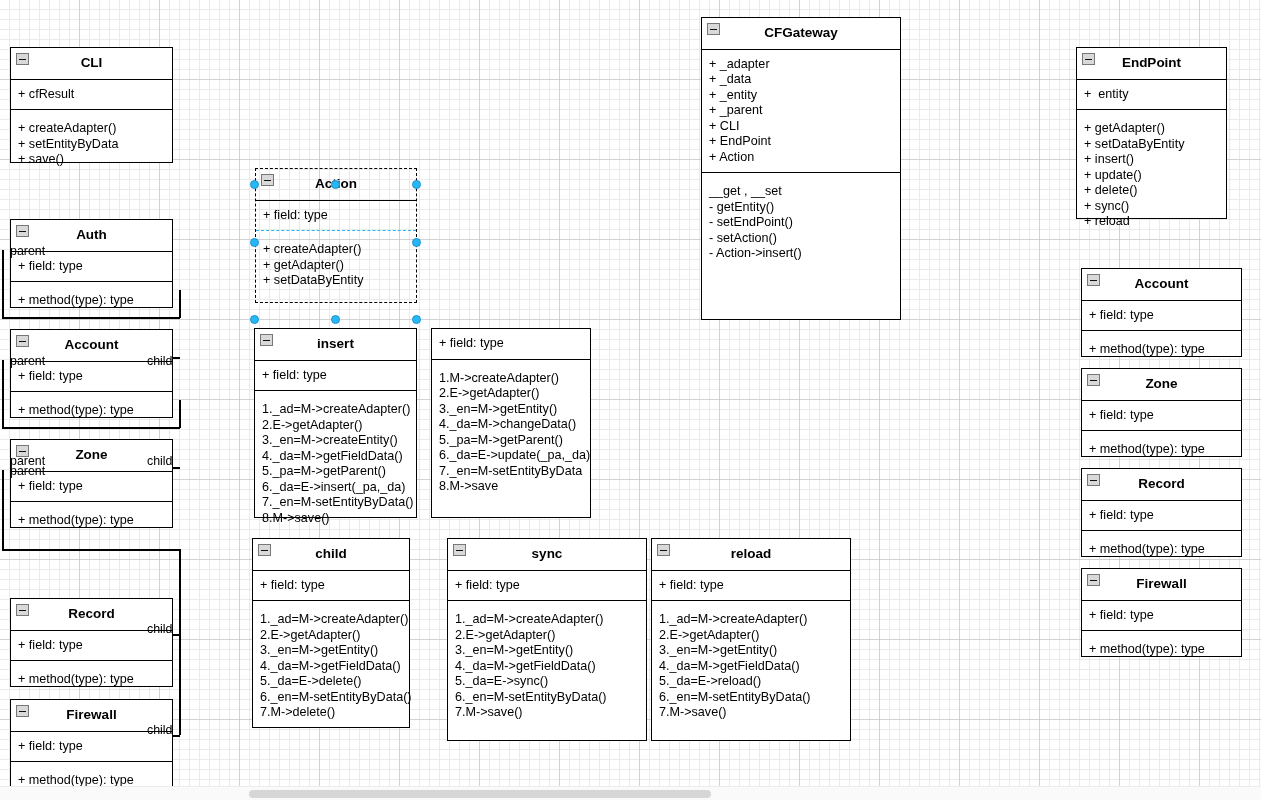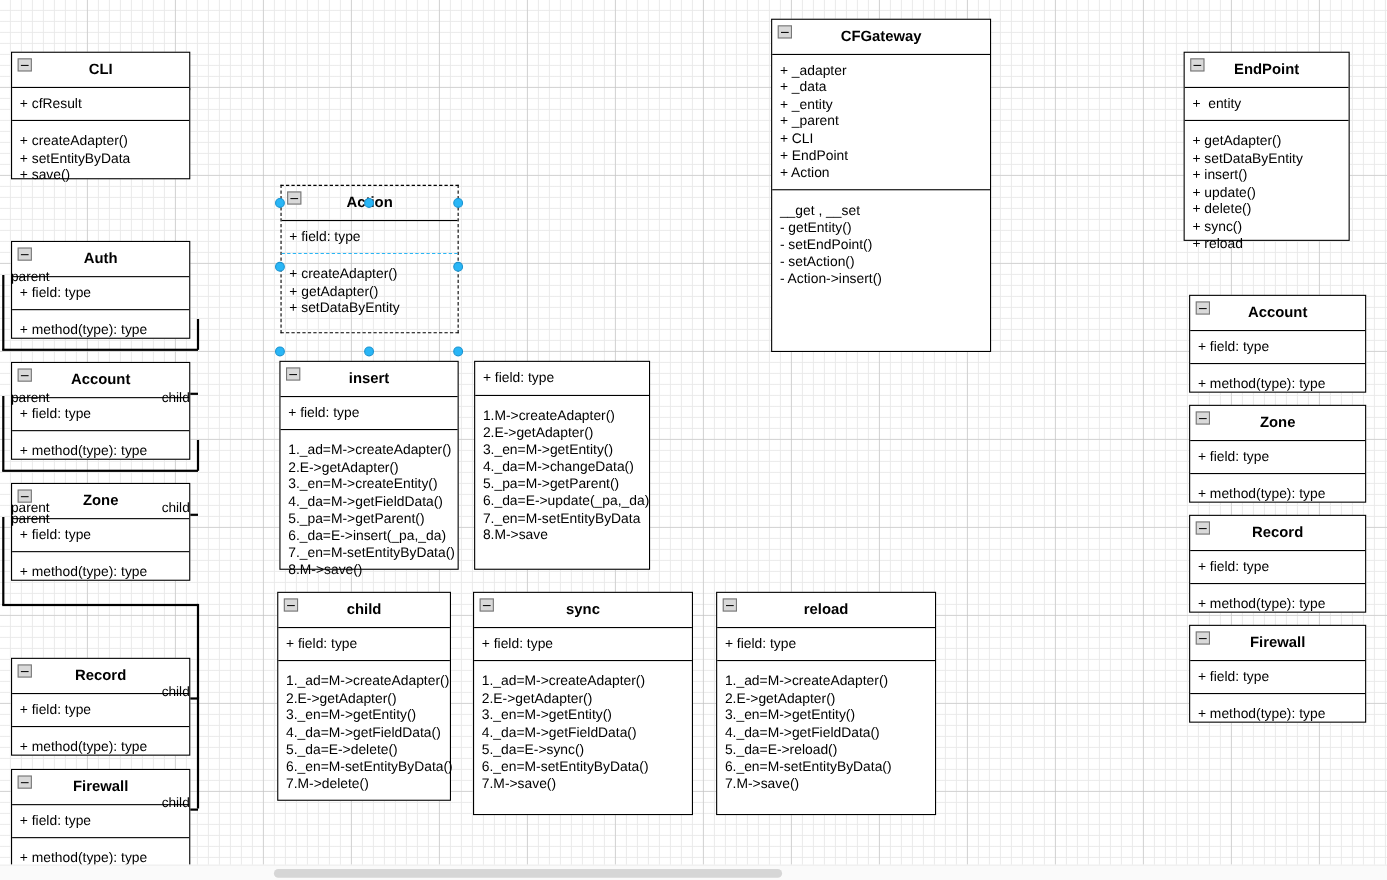--- a/index.html
+++ b/index.html
@@ -193,21 +193,21 @@
     </div>
     <div class="uml" style="left: 431px; top: 328px; width: 160px; height: 190px;">
       <div class="sec"><div>+ field: type</div></div>
       <div class="sec pad-top"><div>1.M-&gt;createAdapter()</div><div>2.E-&gt;getAdapter()</div><div>3._en=M-&gt;getEntity()</div><div>4._da=M-&gt;changeData()</div><div>5._pa=M-&gt;getParent()</div><div>6._da=E-&gt;update(_pa,_da)</div><div>7._en=M-setEntityByData</div><div>8.M-&gt;save</div></div>
     </div>
     <div class="uml" style="left: 252px; top: 538px; width: 158px; height: 190px;">
       <div class="title-bar"><span class="collapse"></span><span>child</span></div>
       <div class="sec"><div>+ field: type</div></div>
       <div class="sec pad-top"><div>1._ad=M-&gt;createAdapter()</div><div>2.E-&gt;getAdapter()</div><div>3._en=M-&gt;getEntity()</div><div>4._da=M-&gt;getFieldData()</div><div>5._da=E-&gt;delete()</div><div>6._en=M-setEntityByData()</div><div>7.M-&gt;delete()</div></div>
     </div>
-    <div class="uml" style="left: 430px; top: 538px; width: 200px; height: 203px;">
+    <div class="uml" style="left: 447px; top: 538px; width: 200px; height: 203px;">
       <div class="title-bar"><span class="collapse"></span><span>sync</span></div>
       <div class="sec"><div>+ field: type</div></div>
       <div class="sec pad-top"><div>1._ad=M-&gt;createAdapter()</div><div>2.E-&gt;getAdapter()</div><div>3._en=M-&gt;getEntity()</div><div>4._da=M-&gt;getFieldData()</div><div>5._da=E-&gt;sync()</div><div>6._en=M-setEntityByData()</div><div>7.M-&gt;save()</div></div>
     </div>
     <div class="uml" style="left: 651px; top: 538px; width: 200px; height: 203px;">
       <div class="title-bar"><span class="collapse"></span><span>reload</span></div>
       <div class="sec"><div>+ field: type</div></div>
       <div class="sec pad-top"><div>1._ad=M-&gt;createAdapter()</div><div>2.E-&gt;getAdapter()</div><div>3._en=M-&gt;getEntity()</div><div>4._da=M-&gt;getFieldData()</div><div>5._da=E-&gt;reload()</div><div>6._en=M-setEntityByData()</div><div>7.M-&gt;save()</div></div>
     </div>
     <div class="uml" style="left: 701px; top: 17px; width: 200px; height: 303px;">

